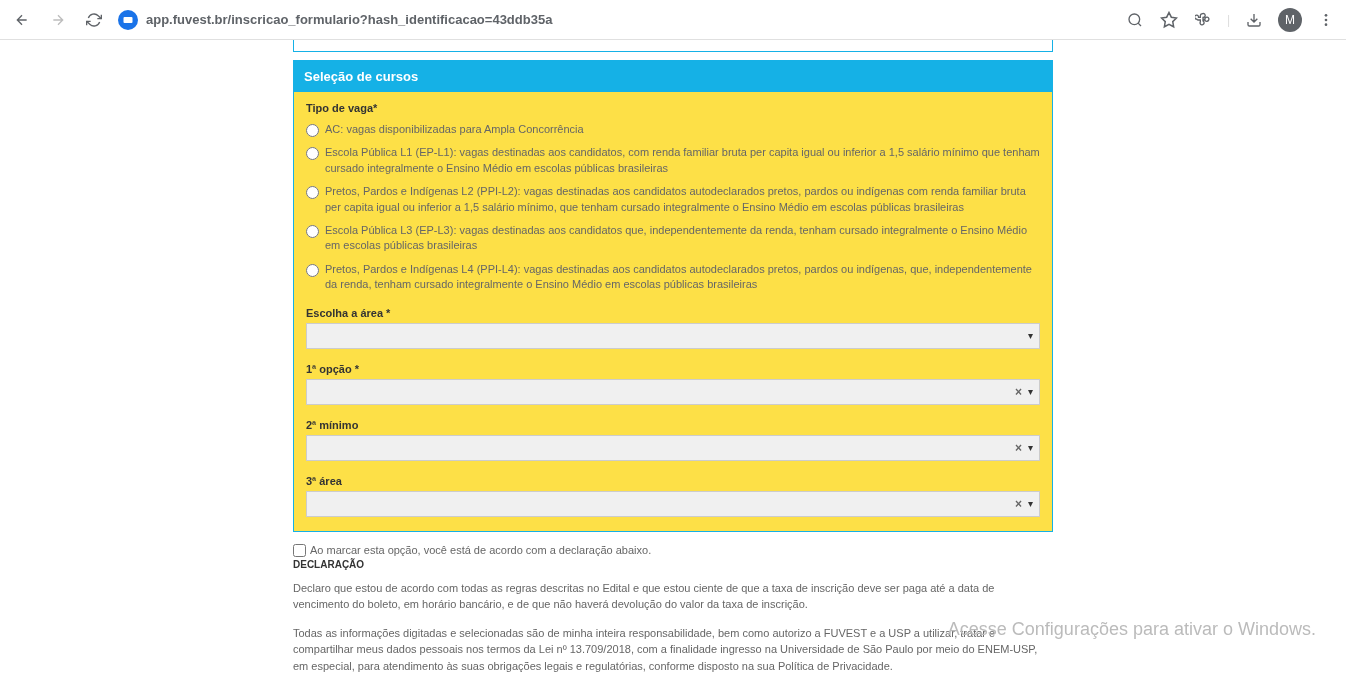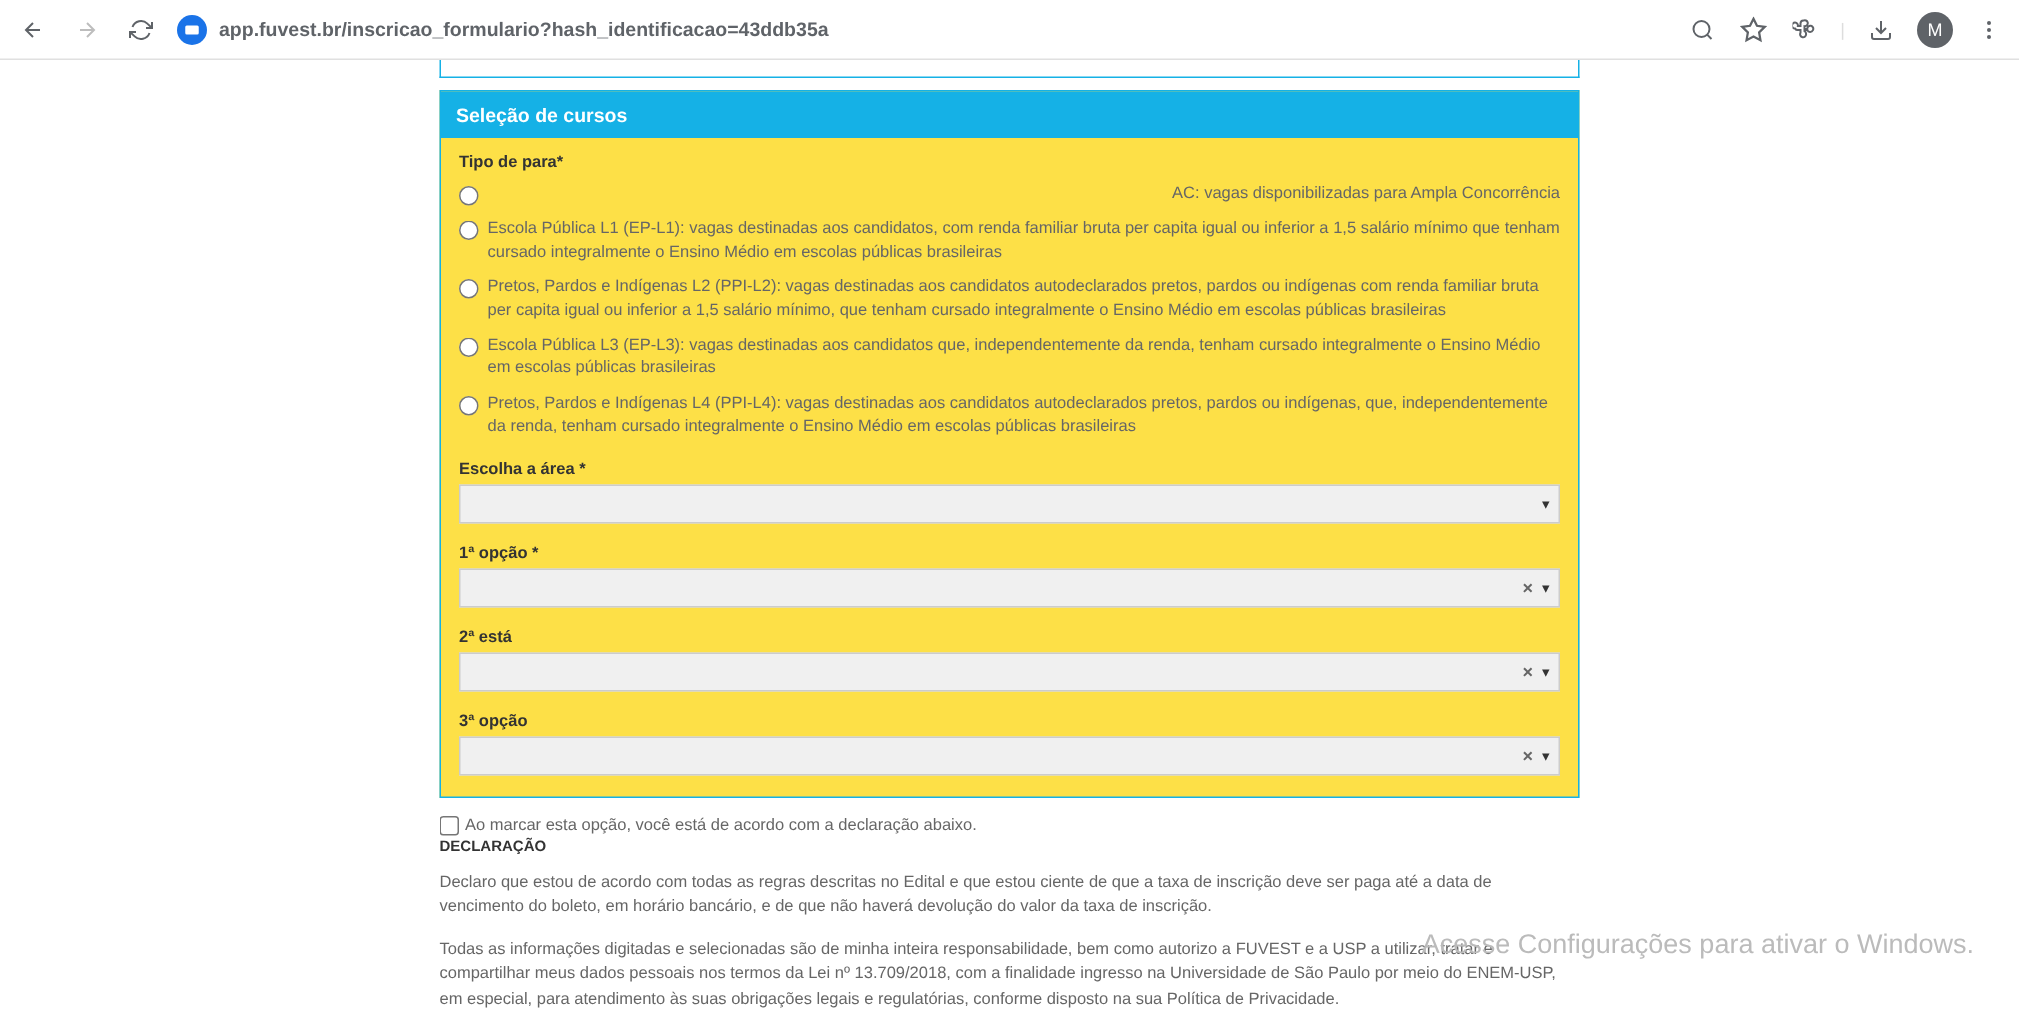--- a/index.html
+++ b/index.html
@@ -65,21 +65,20 @@
     }
     .panel-body { padding: 10px 12px 14px 12px; }
     
     .field-label { font-weight: bold; font-size: 11px; margin-bottom: 8px; }
     .radio-row {
       display: flex;
       align-items: flex-start;
       gap: 6px;
       margin-bottom: 8px;
       line-height: 1.4;
-      justify-content: space-between;
     }
     .radio-row input[type=radio] { margin-top: 2px; flex-shrink: 0; }
     .radio-label { font-size: 11px; color: #666; }
     
     .form-group { margin-top: 14px; }
     .form-group .field-label { margin-bottom: 4px; }
     .select-box {
       width: 100%;
       height: 26px;
       border: 1px solid #ccc;
@@ -171,21 +170,21 @@
   </div>
 </div>
 
 <div class="page-content">
   <div class="container">
     <div class="blank-panel"></div>
 
     <div class="panel">
       <div class="panel-header">Seleção de cursos</div>
       <div class="panel-body">
-        <div class="field-label">Tipo de para*</div>
+        <div class="field-label">Tipo de vaga*</div>
 
         <div class="radio-row">
           <input type="radio" name="vaga" style="">
           <span class="radio-label">AC: vagas disponibilizadas para Ampla Concorrência</span>
         </div>
         <div class="radio-row">
           <input type="radio" name="vaga" style="">
           <span class="radio-label">Escola Pública L1 (EP-L1): vagas destinadas aos candidatos, com renda familiar bruta per capita igual ou inferior a 1,5 salário mínimo que tenham cursado integralmente o Ensino Médio em escolas públicas brasileiras</span>
         </div>
         <div class="radio-row">
@@ -210,29 +209,29 @@
 
         <div class="form-group">
           <div class="field-label">1ª opção *</div>
           <div class="select-box">
             <span class="select-clear">×</span>
             <span class="select-caret">▾</span>
           </div>
         </div>
 
         <div class="form-group">
-          <div class="field-label">2ª está</div>
+          <div class="field-label">2ª mínimo</div>
           <div class="select-box">
             <span class="select-clear">×</span>
             <span class="select-caret">▾</span>
           </div>
         </div>
 
         <div class="form-group">
-          <div class="field-label">3ª opção</div>
+          <div class="field-label">3ª área</div>
           <div class="select-box">
             <span class="select-clear">×</span>
             <span class="select-caret">▾</span>
           </div>
         </div>
       </div>
     </div>
 
     <div class="checkbox-row">
       <input type="checkbox" style="">

